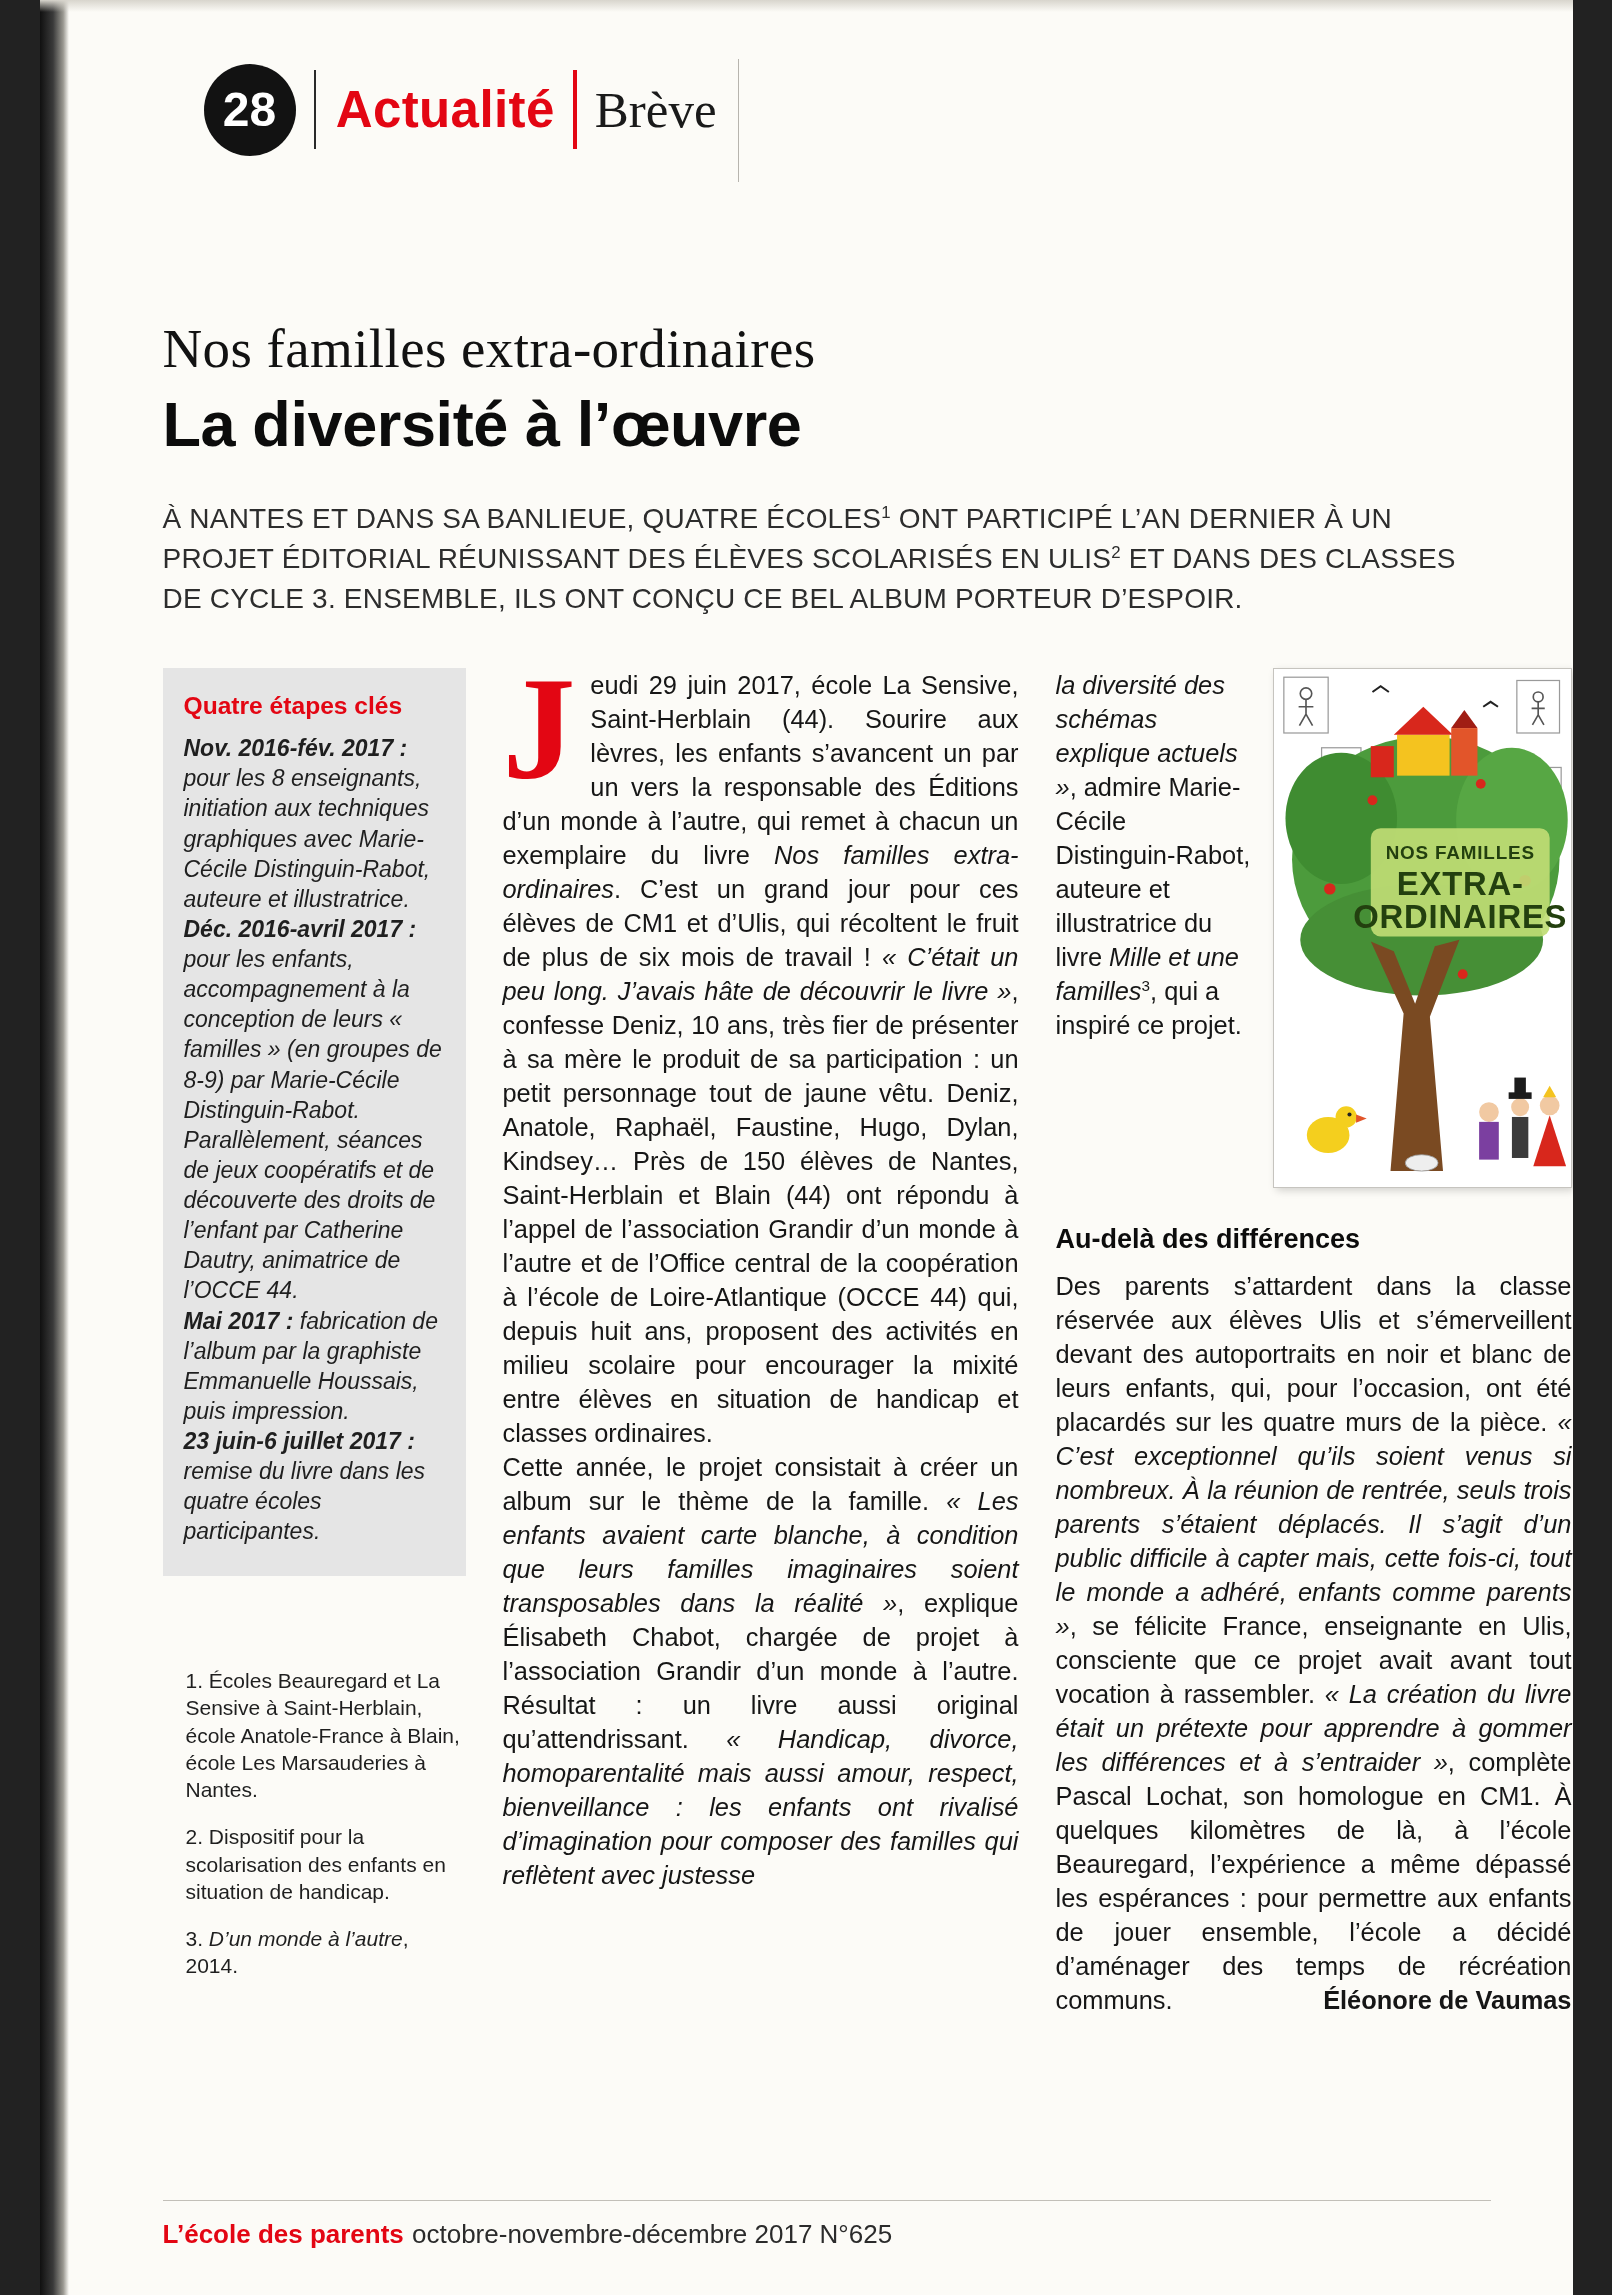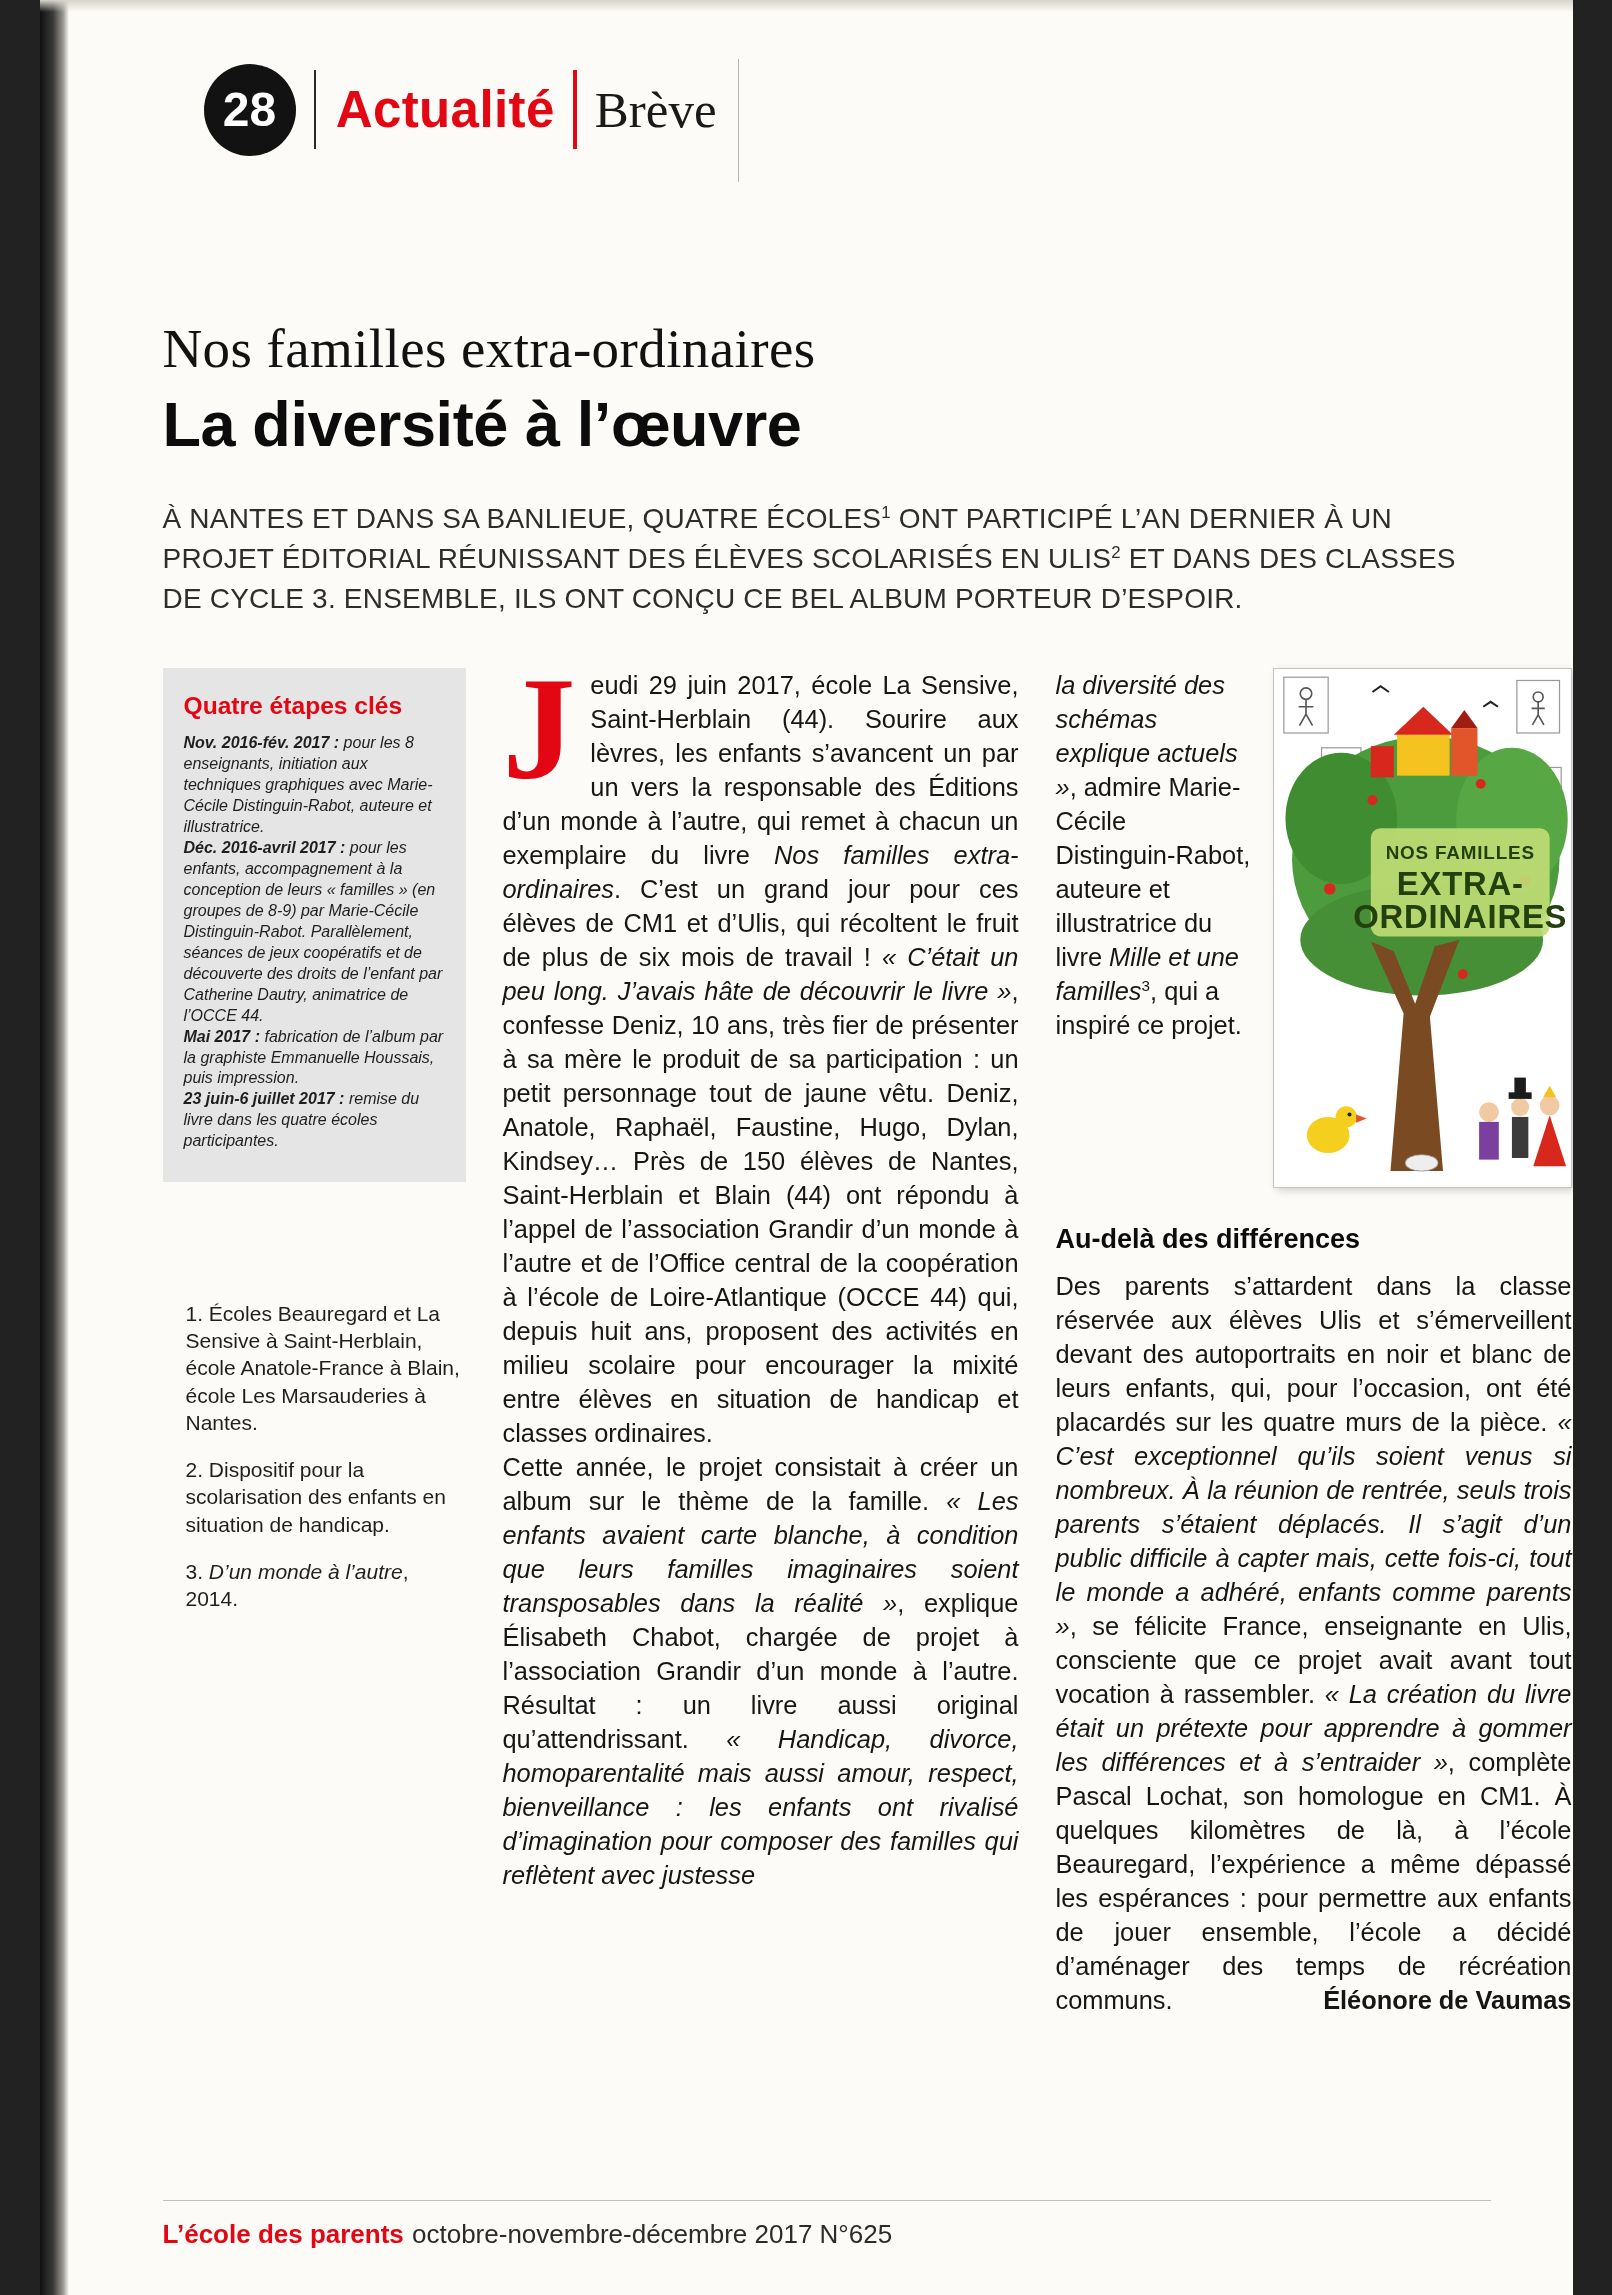--- a/index.html
+++ b/index.html
@@ -26,22 +26,22 @@
   .kicker{margin:161px 0 0;font-family:"Liberation Serif",serif;font-weight:normal;
           font-size:55px;line-height:1.08;color:#121212;letter-spacing:0.4px;}
   .title{margin:13px 0 0;font-size:63px;line-height:1.05;font-weight:bold;color:#0c0c0c;letter-spacing:-0.4px;}
   .standfirst{margin:41px 0 0;font-size:28px;line-height:1.43;color:#2d2d2d;max-width:1385px;letter-spacing:0.2px;}
 
   
   .columns{display:flex;gap:37px;margin-top:49px;}
   .col-side{width:303px;flex:none;}
   .keybox{background:#e5e5e5;padding:24.6px 21px 29.5px;}
   .keybox-title{color:#e30613;font-size:24.6px;font-weight:bold;margin:0 0 13px;}
-  .key-entry{font-style:italic;font-size:16px;line-height:1.31;color:#1f1f1f;margin:0;text-align:left;}
-  .footnotes{margin-top:118px;padding-left:23px;}
+  .key-entry{font-style:italic;font-size:23px;line-height:1.31;color:#1f1f1f;margin:0;text-align:left;}
+  .footnotes{margin-top:91px;padding-left:23px;}
   .footnote{font-size:21px;line-height:1.3;color:#1f1f1f;margin:0 0 19.7px;}
 
   .col-mid{width:516px;flex:none;font-size:25.4px;line-height:34px;text-align:justify;color:#161616;}
   .col-mid p{margin:0;}
   .dropcap{float:left;font-family:"Liberation Serif",serif;font-weight:bold;color:#e30613;
            font-size:146px;line-height:110px;padding:6.6px 14.8px 1.6px 0;}
 
   .col-right{width:516px;flex:none;font-size:25.4px;line-height:34px;color:#161616;}
   .right-top{display:flex;gap:19.7px;align-items:flex-start;}
   .cont-text{flex:1;text-align:left;margin:0;}

